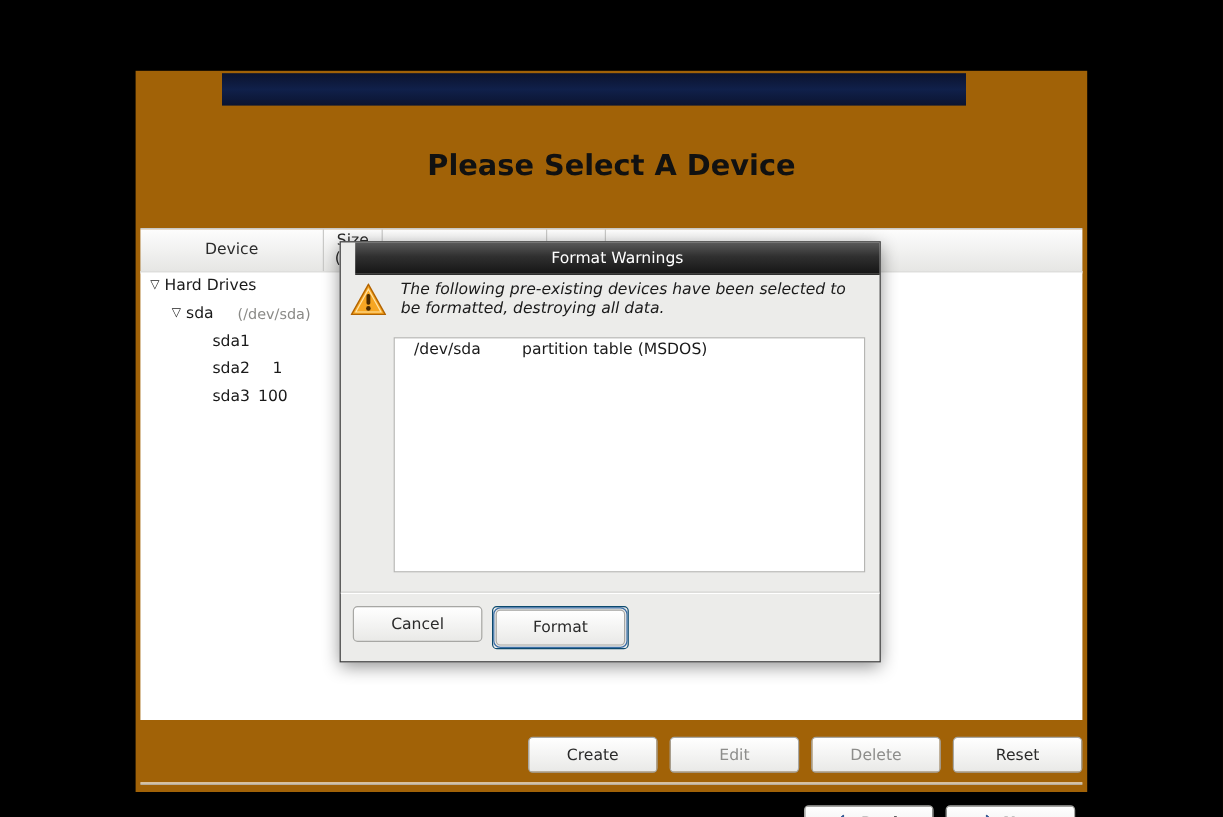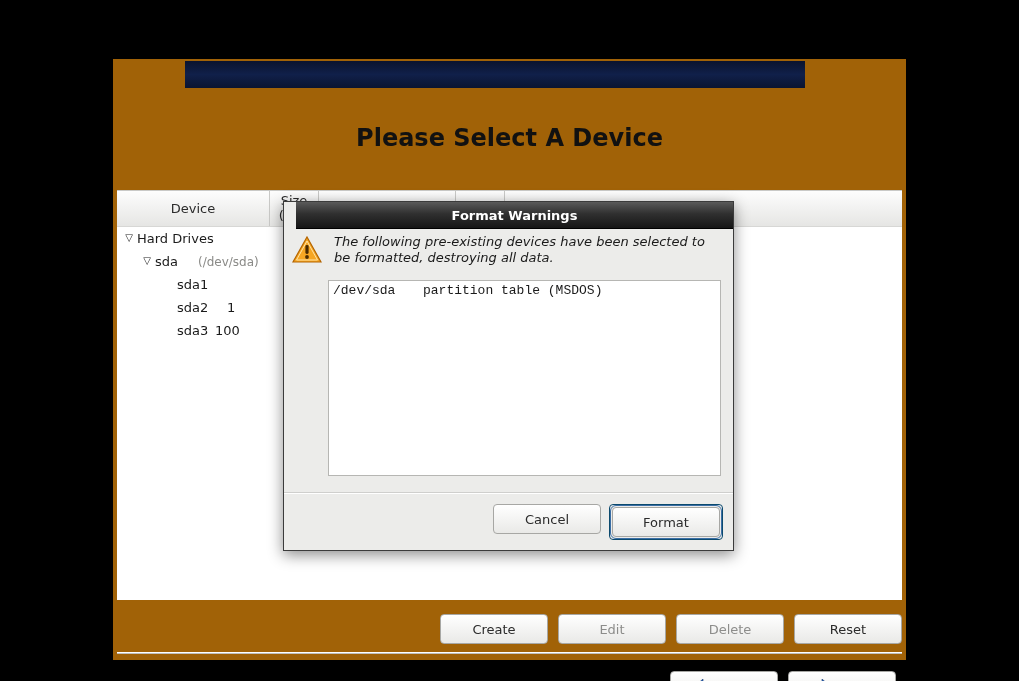--- a/index.html
+++ b/index.html
@@ -158,21 +158,21 @@
     top: 201px;
     width: 449px;
     background: #ececea;
     border: 1px solid #3b3b3b;
     box-shadow: 0 4px 14px rgba(0,0,0,0.45);
   }
   .dialog-titlebar {
     height: 26px;
     background: linear-gradient(to bottom, #5a5a5a 0%, #303030 45%, #161616 100%);
     color: #fff;
-    font-weight: bold;
+    font-weight: normal;
     font-size: 13px;
     display: flex;
     align-items: center;
     justify-content: center;
     border-bottom: 1px solid #000;
     margin-left: 12px;
   }
   .dialog-body {
     display: flex;
     padding: 5px 8px 8px 8px;
@@ -192,36 +192,35 @@
   .format-list {
     margin: 5px 12px 8px 44px;
     height: 196px;
     background: #fff;
     border: 1px solid #b6b6b3;
     overflow: auto;
     box-sizing: border-box;
   }
   .format-row {
     display: flex;
-    padding: 2px 4px;
-    font-size: 13px;
-    font-family: Liberation Mono, monospace;
+    padding: 2px 16px;
+    font-size: 13px;
   }
   .format-dev  { width: 90px; flex: 0 0 90px; }
   .format-type { flex: 1; }
   .dialog-sep {
     height: 0;
     
     border-top: 1px solid #cfcfcd;
     border-bottom: 1px solid #ffffff;
     margin: 16px 0 10px 0;
   }
   .dialog-actions {
     display: flex;
-    justify-content: flex-end;
+    justify-content: flex-start;
     gap: 8px;
     padding: 0 10px 10px 10px;
   }
   .btn.default-focus {
     outline: 1px solid #3b6ea5;
     outline-offset: 1px;
   }
   .focus-ring {
     padding: 2px;
     border: 1px solid #0c4a6e;

